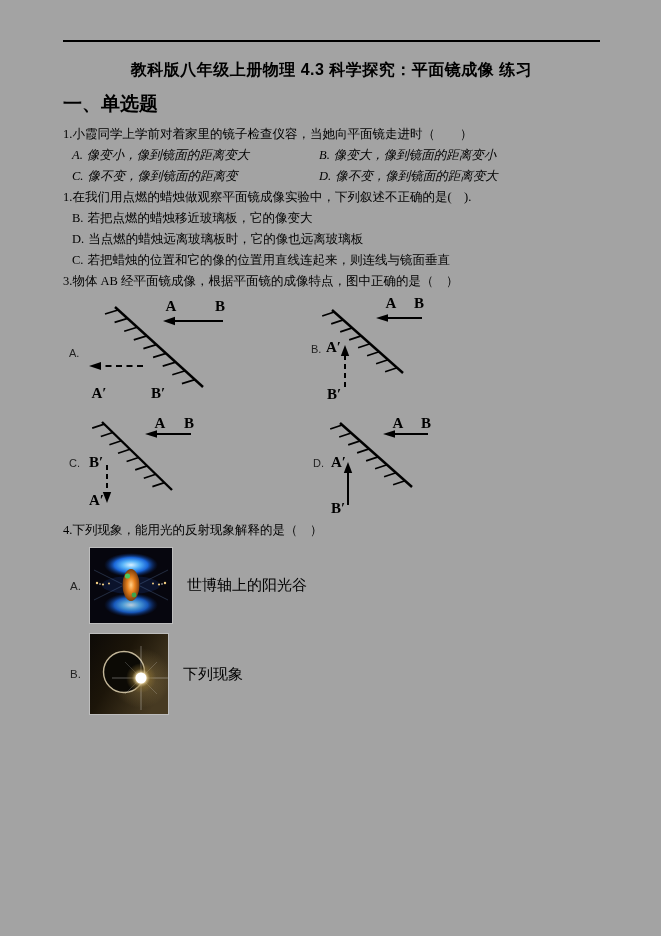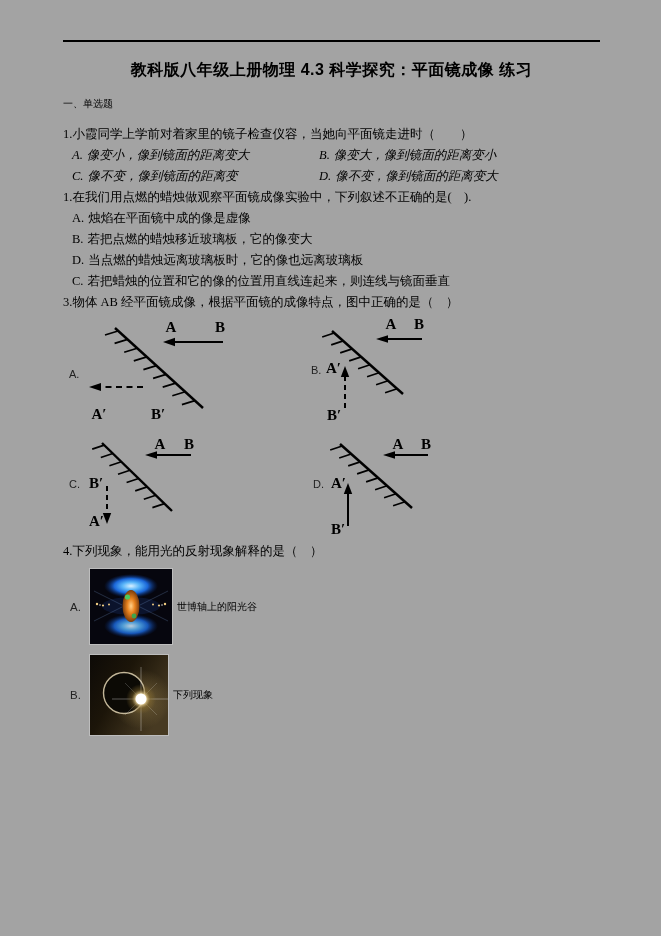--- a/index.html
+++ b/index.html
@@ -8,21 +8,21 @@
     font-family:"Liberation Serif","DejaVu Serif",serif;color:#000;overflow:hidden;
     box-sizing:border-box;padding:0 61px 0 63px;
   }
   .top-rule{margin-top:40px;height:2px;background:#000;}
   .doc-title{
     margin-top:15px;text-align:center;font-family:"Liberation Sans","DejaVu Sans",sans-serif;
     font-weight:bold;font-size:16px;line-height:26px;letter-spacing:0.5px;
   }
   .section-header{
     margin-top:11px;font-family:"Liberation Sans","DejaVu Sans",sans-serif;
-    font-weight:normal;font-size:10px;line-height:20px;
+    font-weight:bold;font-size:19px;line-height:20px;
   }
   .tline{font-size:12.5px;line-height:21px;white-space:nowrap;}
   .q-block{margin:0;}
   .q1-block{margin-top:10px;}
   .opt{padding-left:9px;}
   .opt-label{margin-right:4px;}
   .opt-grid{display:grid;grid-template-columns:247px 1fr;font-style:italic;}
   .opt-grid .tline{padding-left:9px;}
   
   .diagram-grid{display:grid;grid-template-columns:247px 1fr;margin-top:3px;}
@@ -31,21 +31,21 @@
   .dg-ink{stroke:#000;fill:none;}
   .dg-fill{fill:#000;stroke:none;}
   .dg-lbl{font-family:"Liberation Serif","DejaVu Serif",serif;font-weight:bold;font-size:15px;fill:#000;}
   .dg-letter{font-family:"Liberation Sans","DejaVu Sans",sans-serif;font-size:11px;fill:#222;}
   
   .photo-row{display:flex;align-items:center;padding-left:7px;}
   .photo-row-a{margin-top:6px;}
   .photo-row-b{margin-top:9px;}
   .photo-letter{width:19px;font-family:"Liberation Sans","DejaVu Sans",sans-serif;font-size:11.5px;color:#222;flex:0 0 auto;}
   .photo-frame{border:1px solid #bdbdbd;line-height:0;flex:0 0 auto;}
-  .photo-caption{font-size:10px;margin-left:4px;white-space:nowrap;}
+  .photo-caption{font-size:15px;margin-left:14px;white-space:nowrap;}
 </style>
 </head>
 <body>
 
 <div class="page">
 
   <div class="top-rule"></div>
 
   <div class="doc-title">教科版八年级上册物理 4.3 科学探究：平面镜成像 练习</div>
 
@@ -56,21 +56,20 @@
     <div class="opt-grid">
       <div class="tline"><span class="opt-label">A.</span><span>像变小，像到镜面的距离变大</span></div>
       <div class="tline"><span class="opt-label">B.</span><span>像变大，像到镜面的距离变小</span></div>
       <div class="tline"><span class="opt-label">C.</span><span>像不变，像到镜面的距离变</span></div>
       <div class="tline"><span class="opt-label">D.</span><span>像不变，像到镜面的距离变大</span></div>
     </div>
   </div>
 
   <div class="q-block">
     <div class="tline">1.在我们用点燃的蜡烛做观察平面镜成像实验中，下列叙述不正确的是(　).</div>
-    <div class="tline opt"><span class="opt-label">A.</span><span>烛焰在平面镜中成的像是虚像</span></div>
     <div class="tline opt"><span class="opt-label">B.</span><span>若把点燃的蜡烛移近玻璃板，它的像变大</span></div>
     <div class="tline opt"><span class="opt-label">D.</span><span>当点燃的蜡烛远离玻璃板时，它的像也远离玻璃板</span></div>
     <div class="tline opt"><span class="opt-label">C.</span><span>若把蜡烛的位置和它的像的位置用直线连起来，则连线与镜面垂直</span></div>
   </div>
 
   <div class="q-block">
     <div class="tline">3.物体 AB 经平面镜成像，根据平面镜的成像特点，图中正确的是（　）</div>
 
     <div class="diagram-grid">
 

